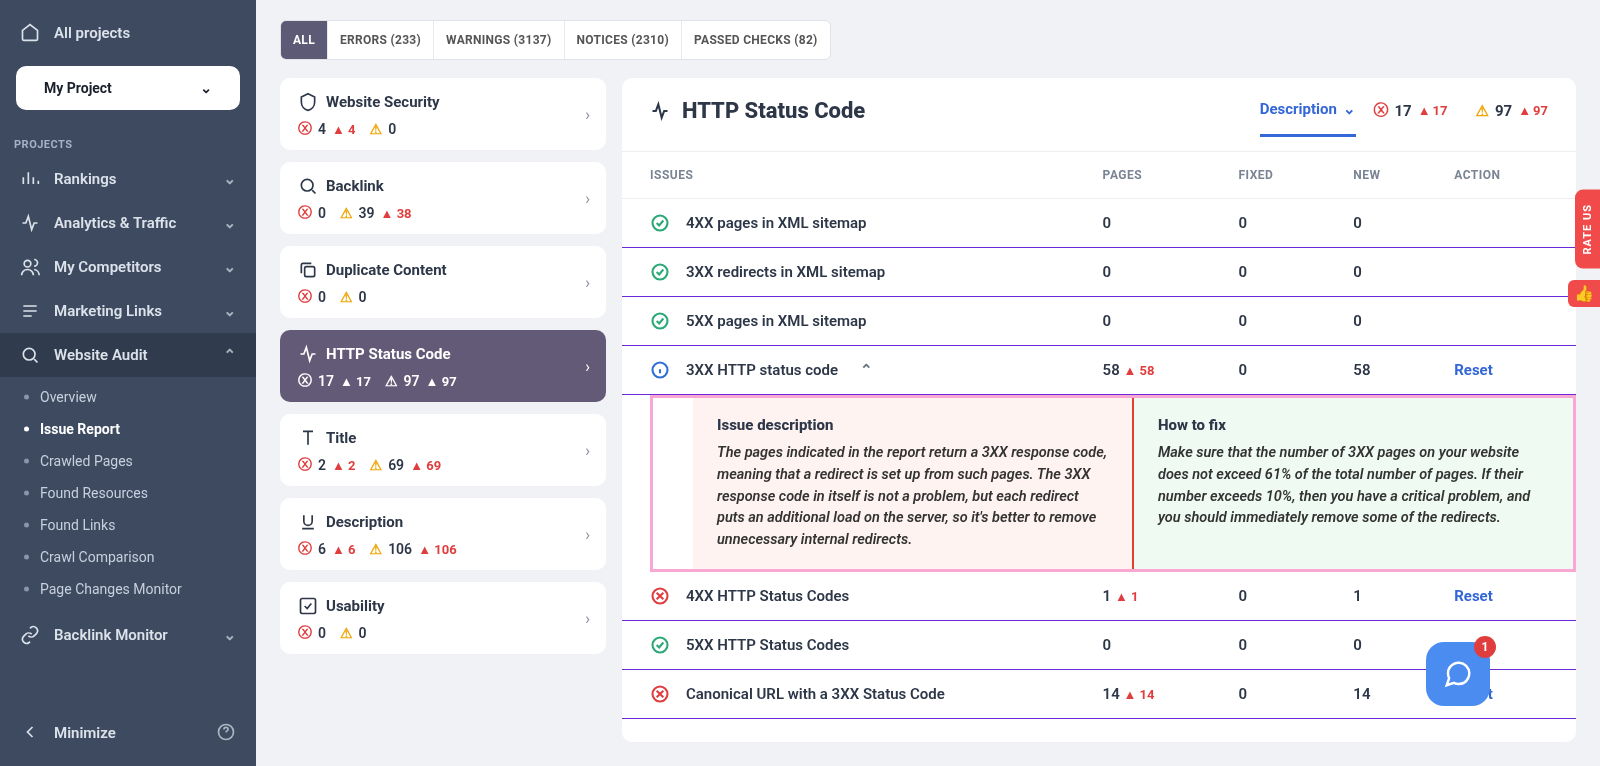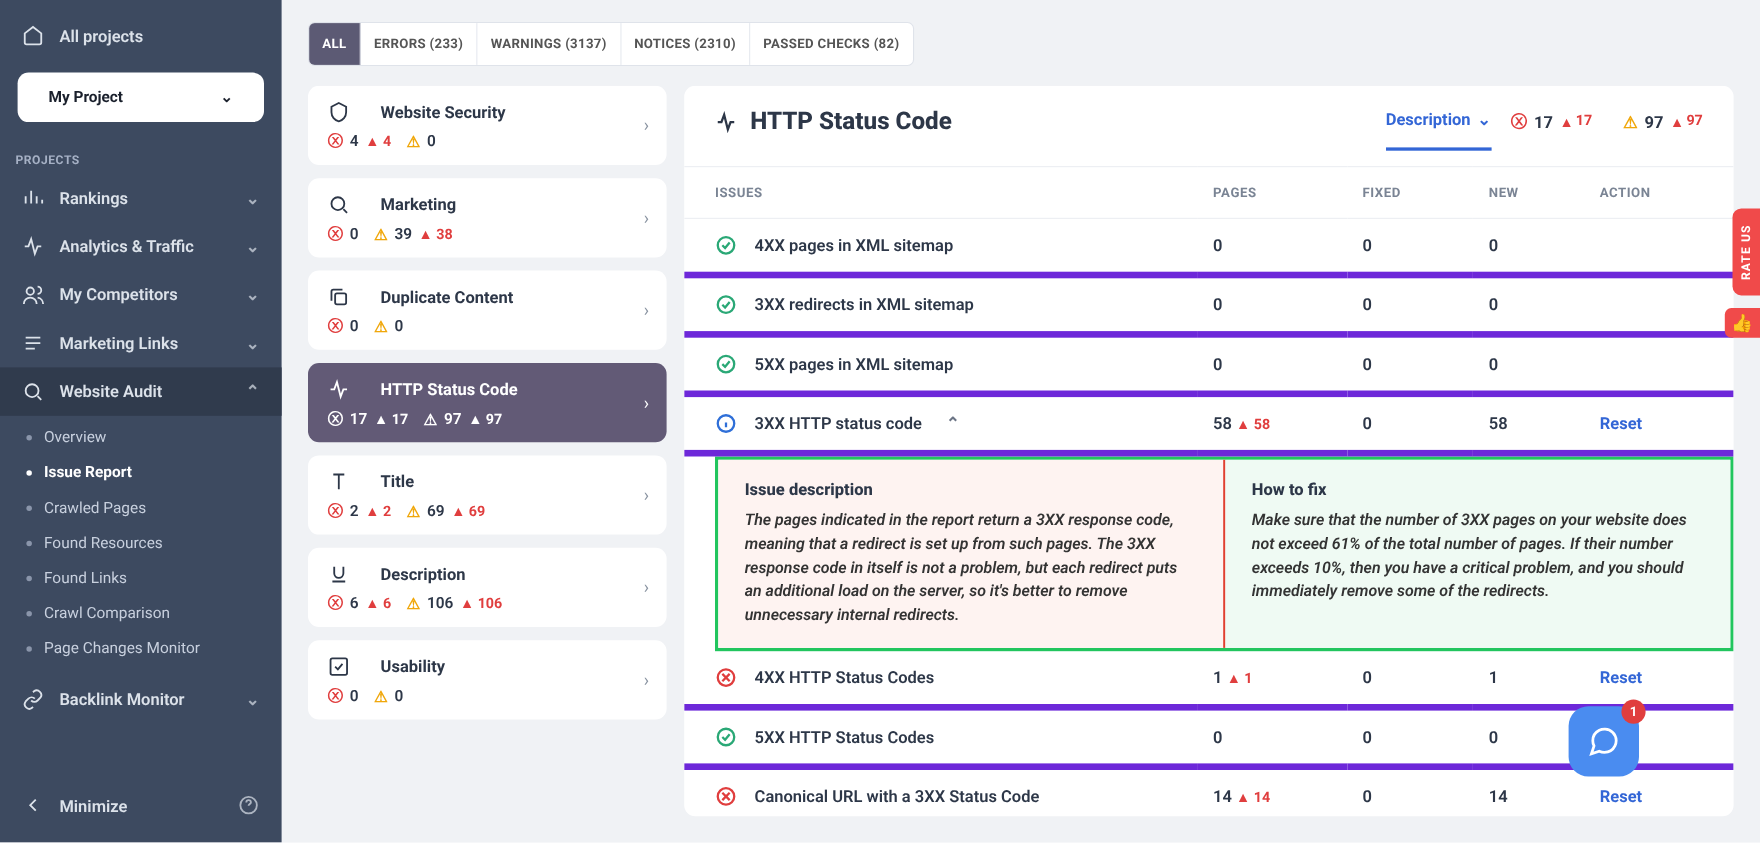--- a/index.html
+++ b/index.html
@@ -35,21 +35,21 @@
 
 .tabs-wrap { width: 100%; }
 .tabs { display: inline-flex; border: 1px solid #dfe3ea; border-radius: 6px; overflow: hidden; background: #fff; margin: 20px 0 18px 24px; }
 .tab { padding: 12px 12px; font-size: 12px; font-weight: 700; letter-spacing: 0.3px; color: #555; cursor: pointer; border-right: 1px solid #e6e9ef; }
 .tab:last-child { border-right: none; }
 .tab.active { background: #5c5a74; color: #fff; }
 
 
 .cat-card { background: #fff; border-radius: 10px; padding: 14px 18px 12px; display: flex; flex-direction: column; gap: 8px; cursor: pointer; position: relative; }
 .cat-card.active { background: #625a76; color: #fff; }
-.cat-title-row { display: flex; align-items: center; gap: 28px; font-weight: 700; font-size: 15px; }
+.cat-title-row { display: flex; align-items: center; gap: 8px; font-weight: 700; font-size: 15px; }
 .cat-chev { position: absolute; right: 16px; top: 50%; transform: translateY(-50%); color: #8892a0; }
 .cat-card.active .cat-chev { color: #fff; }
 .cat-stats { display: flex; align-items: center; gap: 14px; font-size: 14px; }
 .stat { display: flex; align-items: center; gap: 6px; font-weight: 600; }
 .stat .err-ico { color: #e03e3e; }
 .stat .warn-ico { color: #f0a70a; }
 .cat-card.active .err-ico, .cat-card.active .warn-ico { color: #fff; }
 .delta { color: #e03e3e; font-size: 13px; font-weight: 700; display: inline-flex; align-items: center; gap: 2px; }
 .cat-card.active .delta { color: #fff; }
 
@@ -57,32 +57,32 @@
 .right-header { display: flex; align-items: center; padding: 20px 28px 12px; gap: 18px; }
 .right-title { font-size: 22px; font-weight: 800; flex: 1; display: flex; align-items: center; gap: 12px; }
 .view-drop { color: #3366d6; font-weight: 700; font-size: 15px; display: flex; align-items: center; gap: 6px; cursor: pointer; border-bottom: 3px solid #3366d6; padding-bottom: 16px; margin-bottom: -16px; }
 .hdr-stats { display: flex; gap: 28px; margin-left: auto; font-weight: 700; }
 .hdr-stat { display: flex; align-items: center; gap: 6px; font-size: 15px; }
 
 
 .tbl { width: 100%; border-collapse: collapse; font-size: 15px; margin-top: 16px; }
 .tbl th { text-align: left; padding: 16px 14px; font-size: 12px; letter-spacing: 0.5px; color: #7a8494; font-weight: 700; border-bottom: 1px solid #eceef2; border-top: 1px solid #eceef2; }
 .tbl th:first-child, .tbl td:first-child { padding-left: 28px; }
-.tbl td { padding: 14px; border-bottom: 6px solid #6d28d9; font-weight: 600; }
+.tbl td { padding: 14px; border-bottom: 1px solid #6d28d9; font-weight: 600; }
 .issue-cell { display: flex; align-items: center; gap: 16px; }
 .status-ico { width: 20px; height: 20px; }
 .ok { color: #2aa876; }
 .err { color: #e03e3e; }
 .info { color: #2f6fd8; }
 .reset-link { color: #3366d6; font-weight: 700; cursor: pointer; }
 .expand-ico { margin-left: 6px; color: #6b7485; }
 
 
 .desc-row td { padding: 0; border: none; }
-.desc-box { display: flex; border: 3px solid #22c55e; margin: 0; }
+.desc-box { display: flex; border: 3px solid #f9a8d4; margin: 0; padding-left: 40px; }
 .desc-col { flex: 1; padding: 18px 24px; }
 .desc-col.left { background: #fef3f1; border-right: 2px solid #e04030; }
 .desc-col.right { background: #effaf3; }
 .desc-col h4 { font-size: 15px; font-weight: 800; margin-bottom: 8px; }
 .desc-col p { font-style: italic; font-size: 14.5px; line-height: 1.5; color: #333; }
 
 
 .rate-tab { position: absolute; right: 0; top: 190px; background: #f04a4a; color: #fff; writing-mode: vertical-rl; transform: rotate(180deg); padding: 14px 6px; font-size: 11px; font-weight: 700; letter-spacing: 1px; border-radius: 0 8px 8px 0; cursor: pointer; }
 .rate-thumb { position: absolute; right: 0; top: 280px; background: #f04a4a; color: #fff; padding: 4px 6px; border-radius: 6px 0 0 6px; }
 
@@ -249,21 +249,21 @@
     <span class="cat-chev">›</span>
             </div>
             <div class="cat-card">
     <div class="cat-title-row">
                 <span class="ico">
                   <svg viewBox="0 0 24 24" fill="none" stroke="currentColor" stroke-width="2">
                     <circle cx="11" cy="11" r="7"></circle>
                     <path d="M21 21l-4-4"></path>
                   </svg>
                 </span>
-                <span>Marketing</span>
+                <span>Backlink</span>
               </div>
     <div class="cat-stats">
       <span class="stat">
                   <span class="err-ico">ⓧ</span>
                   <span>0</span>
                 </span>
       <span class="stat">
                   <span class="warn-ico">⚠</span>
                   <span>39</span>
                   <span class="delta">▲ 38</span>

